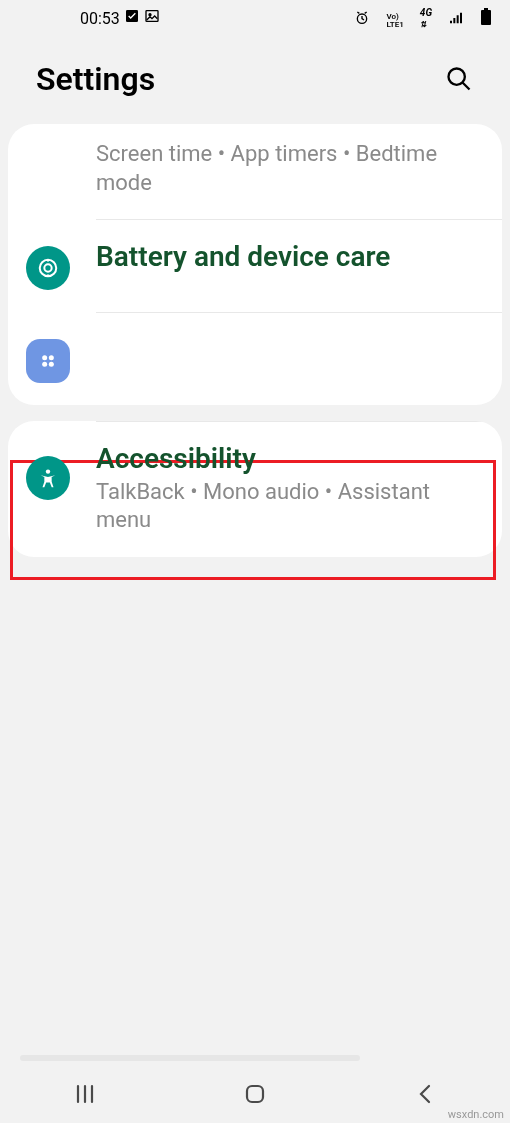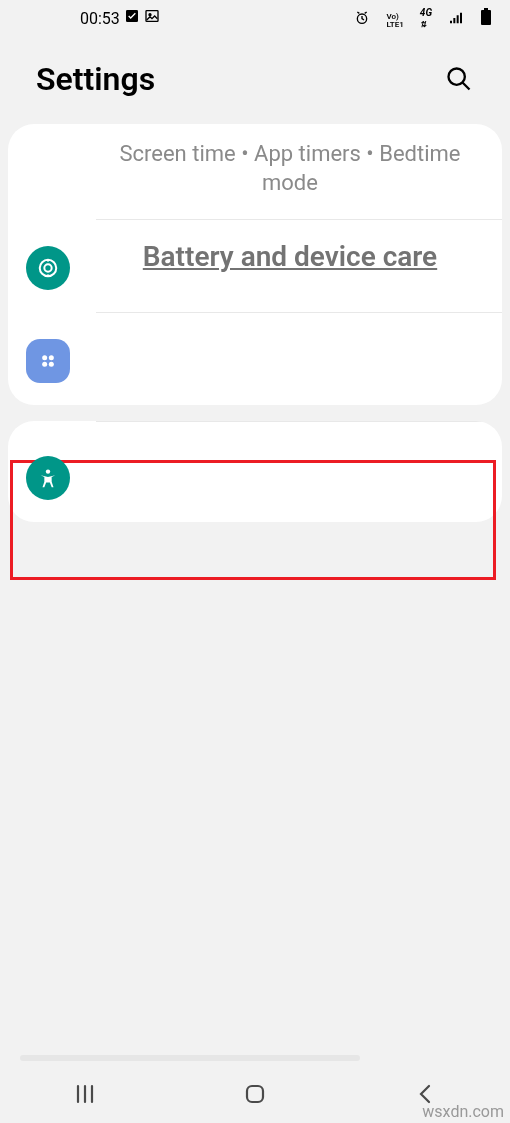--- a/index.html
+++ b/index.html
@@ -39,41 +39,39 @@
     .card {
       background: #fff;
       border-radius: 26px;
       margin: 0 8px 16px 8px;
       overflow: hidden;
     }
     .item {
       display: flex;
       padding: 20px 18px 22px 18px;
       position: relative;
-      text-align: center;
     }
     .icon-col {
       width: 52px;
       flex-shrink: 0;
       display:flex;
       align-items:flex-start;
       padding-top: 6px;
     }
     .icon-circle {
       width: 44px; height:44px; border-radius:50%;
       display:flex; align-items:center; justify-content:center;
     }
     .txt-col { flex:1; padding-left: 18px;}
     .item-title {
       font-size: 28px;
       font-weight: 600;
-      color: #737373;
+      color: #14532d;
       line-height: 1.2;
       margin-bottom: 2px;
-      text-decoration: underline;
     }
     .item-sub {
       font-size: 22px;
       color: #8a8a8a;
       line-height: 1.3;
     }
     .divider {
       height: 1px;
       background: #e8e8e8;
       margin-left: 88px;
@@ -88,21 +86,21 @@
       bottom: 0; left:0; right:0;
       height: 58px;
       display:flex;
       align-items:center;
       justify-content:space-around;
       background: #f2f2f2;
     }
     .nav-btn { width:120px; display:flex; justify-content:center; color:#444;}
     .watermark {
       position:absolute; bottom:2px; right:6px;
-      font-size:16px; color:#999;margin-top:8px;
+      font-size:11px; color:#999;margin-top:8px;
     }
     .scrollbar-hint {
       position:absolute;
       bottom: 62px;
       left: 20px; right: 150px;
       height: 6px;
       background: #e6e6e6;
       border-radius: 3px;
     }
     .sb-icon { width:16px; height:16px; }
@@ -208,20 +206,24 @@
 
   <div class="item">
     <div class="icon-col" style="padding-top:14px;">
       <div class="icon-circle" style="background:#009688;">
         <svg width="22" height="22" viewBox="0 0 24 24" fill="#fff">
             <circle cx="12" cy="5" r="2.4"></circle>
             <path d="M4 9l8 2 8-2-4 2v5l2 6h-2l-2-5h-4l-2 5H6l2-6v-5z"></path>
           </svg>
       </div>
     </div>
+    <div class="txt-col">
+      <div class="item-title">Accessibility</div>
+      <div class="item-sub">TalkBack  •  Mono audio  •  Assistant menu</div>
+    </div>
   </div>
 </div>
 
 <div class="scrollbar-hint"></div>
 
 <div class="navbar">
   <div class="nav-btn">
     <svg width="24" height="20" viewBox="0 0 24 20" stroke="#4a4a4a" stroke-width="2.2" stroke-linecap="round">
         <path d="M5 2v16M12 2v16M19 2v16"></path>
       </svg>

